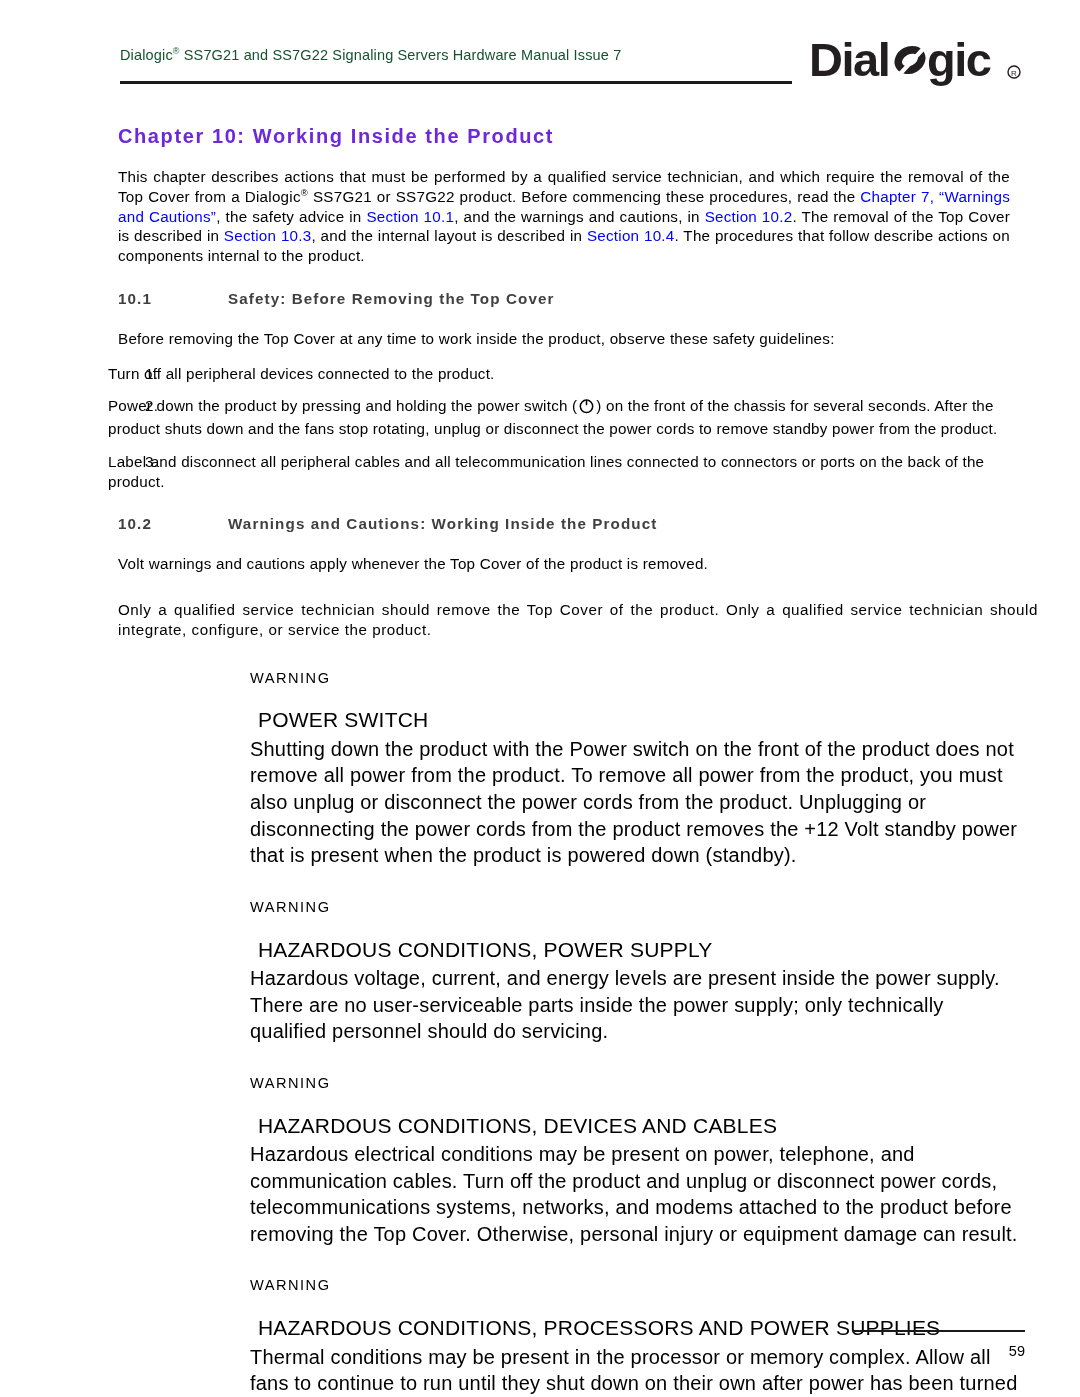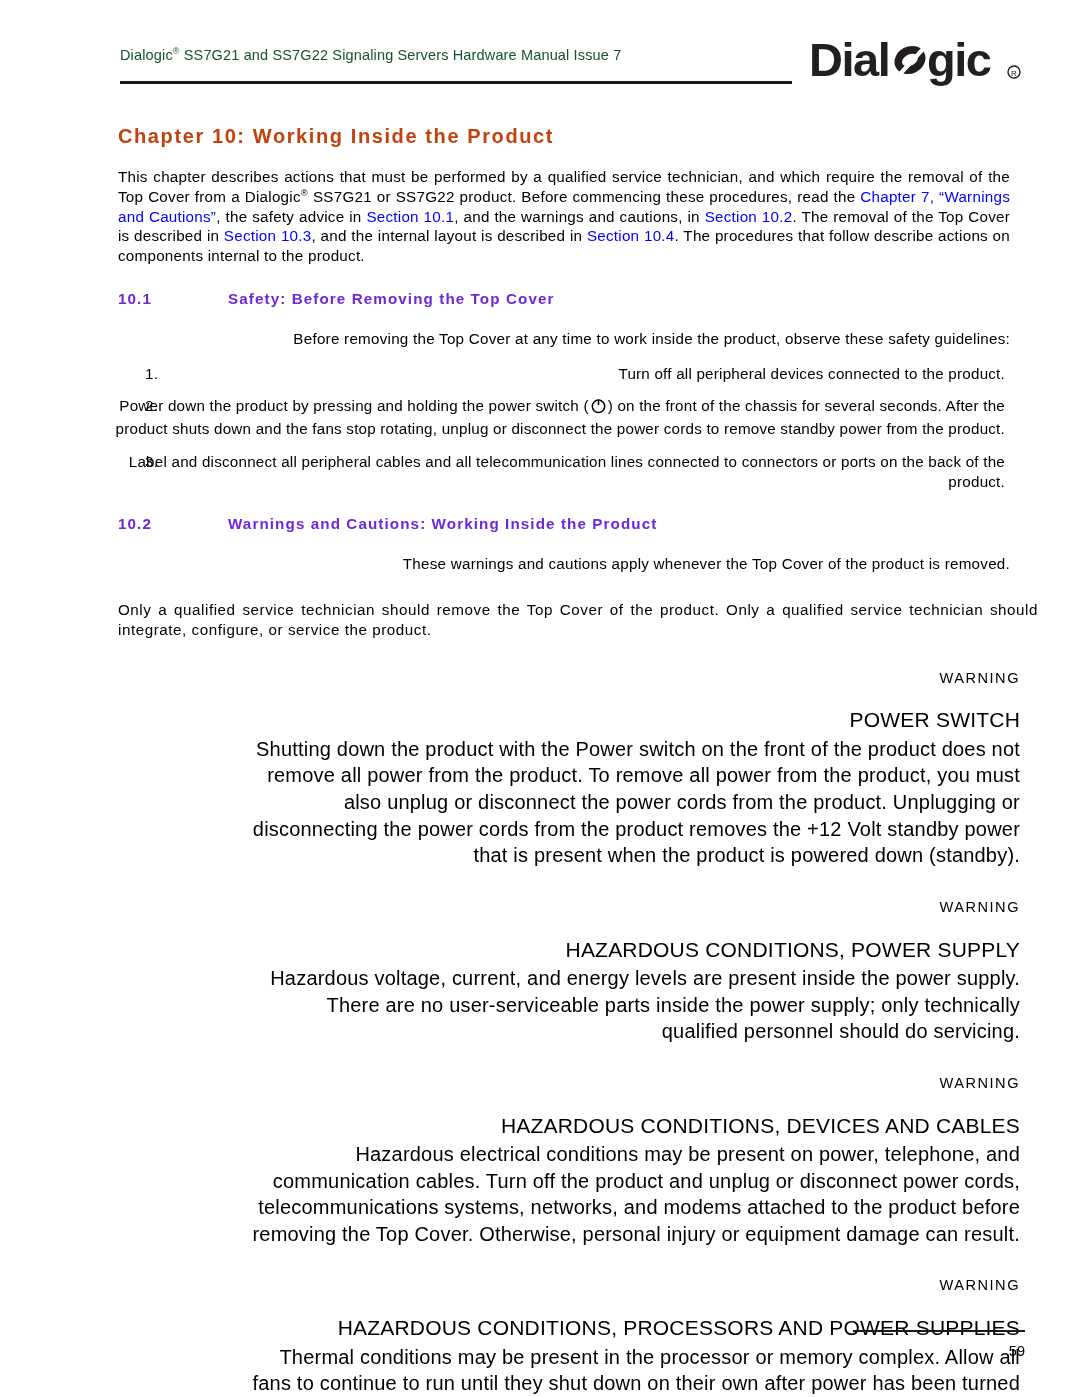--- a/index.html
+++ b/index.html
@@ -65,71 +65,70 @@
   .content {
     position: absolute;
     left: 0;
     top: 105px;
     width: 1080px;
   }
   .chapter-title {
     margin: 20px 0 0 118px;
     font-size: 20px;
     font-weight: bold;
-    color: #c2410c;
+    color: #6d28d9;
     letter-spacing: 1.6px;
     white-space: nowrap;
   }
   p, li {
     font-size: 15.2px;
     line-height: 1.30;
     color: #000;
-    text-align: right;
   }
   .body-para {
     margin: 19px 70px 0 118px;
     text-align: justify;
     letter-spacing: 0.25px;
   }
   .body-para sup {
     font-size: 9.5px;
     vertical-align: super;
     line-height: 0;
   }
   a.link, .link {
     color: #0000ff;
     text-decoration: none;
   }
 
   .section-head {
     margin: 24px 0 0 118px;
     font-size: 15.2px;
     font-weight: bold;
-    color: #6d28d9;
+    color: #404040;
     letter-spacing: 1.1px;
     display: flex;
   }
   .section-num { width: 110px; flex: 0 0 110px; }
 
   .intro-para {
     margin: 22px 70px 0 118px;
     letter-spacing: 0.25px;
   }
 
   ol.safety-list {
     margin: 15px 75px 0 0;
     padding: 0;
     list-style: none;
     counter-reset: safety;
   }
   ol.safety-list > li {
     counter-increment: safety;
     position: relative;
     margin: 0 0 13px 0;
-    padding-left: 68px;
+    padding-left: 108px;
     letter-spacing: 0.22px;
   }
   ol.safety-list > li:before {
     content: counter(safety) ".";
     position: absolute;
     left: 145px;
     top: 0;
     width: 20px;
     text-align: left;
   }
@@ -243,21 +242,21 @@
               <rect x="7.75" y="2.2" width="1.5" height="6" fill="#000"></rect>
             </svg></span><span>) on the front of the chassis for several seconds. After the product shuts down and the fans stop rotating, unplug or disconnect the power cords to remove standby power from the product.</span></li>
       <li><span>Label and disconnect all peripheral cables and all telecommunication lines connected to connectors or ports on the back of the product.</span></li>
     </ol>
 
     <h2 class="section-head">
       <span class="section-num">10.2</span>
       <span>Warnings and Cautions: Working Inside the Product</span>
     </h2>
 
-    <p class="intro-para">These warnings and cautions apply whenever the Top Cover of the product is removed.</p>
+    <p class="intro-para">Volt warnings and cautions apply whenever the Top Cover of the product is removed.</p>
 
     <p class="quals-para">Only a qualified service technician should remove the Top Cover of the product. Only a qualified service technician should integrate, configure, or service the product.</p>
 
     <div class="warnings">
 
       <div class="warn-block">
         <p class="warn-label">WARNING</p>
         <p class="warn-subject">POWER SWITCH</p>
         <p class="warn-body">Shutting down the product with the Power switch on the front of the product does not remove all power from the product. To remove all power from the product, you must also unplug or disconnect the power cords from the product. Unplugging or disconnecting the power cords from the product removes the +12 Volt standby power that is present when the product is powered down (standby).</p>
       </div>

